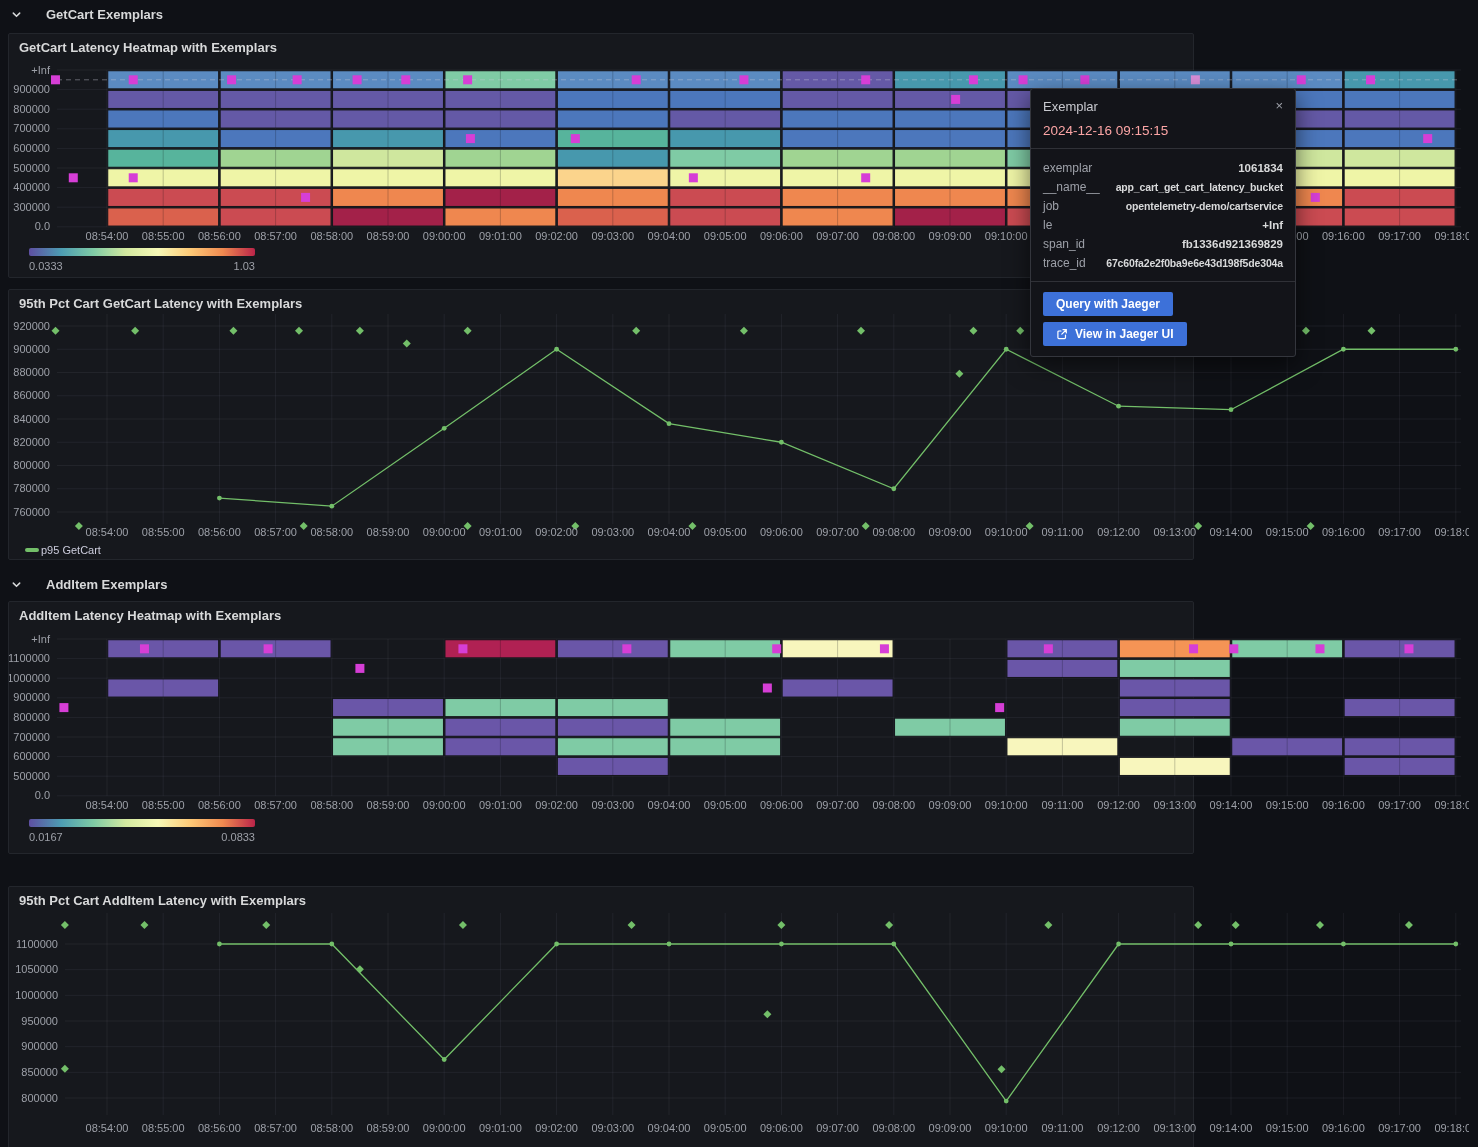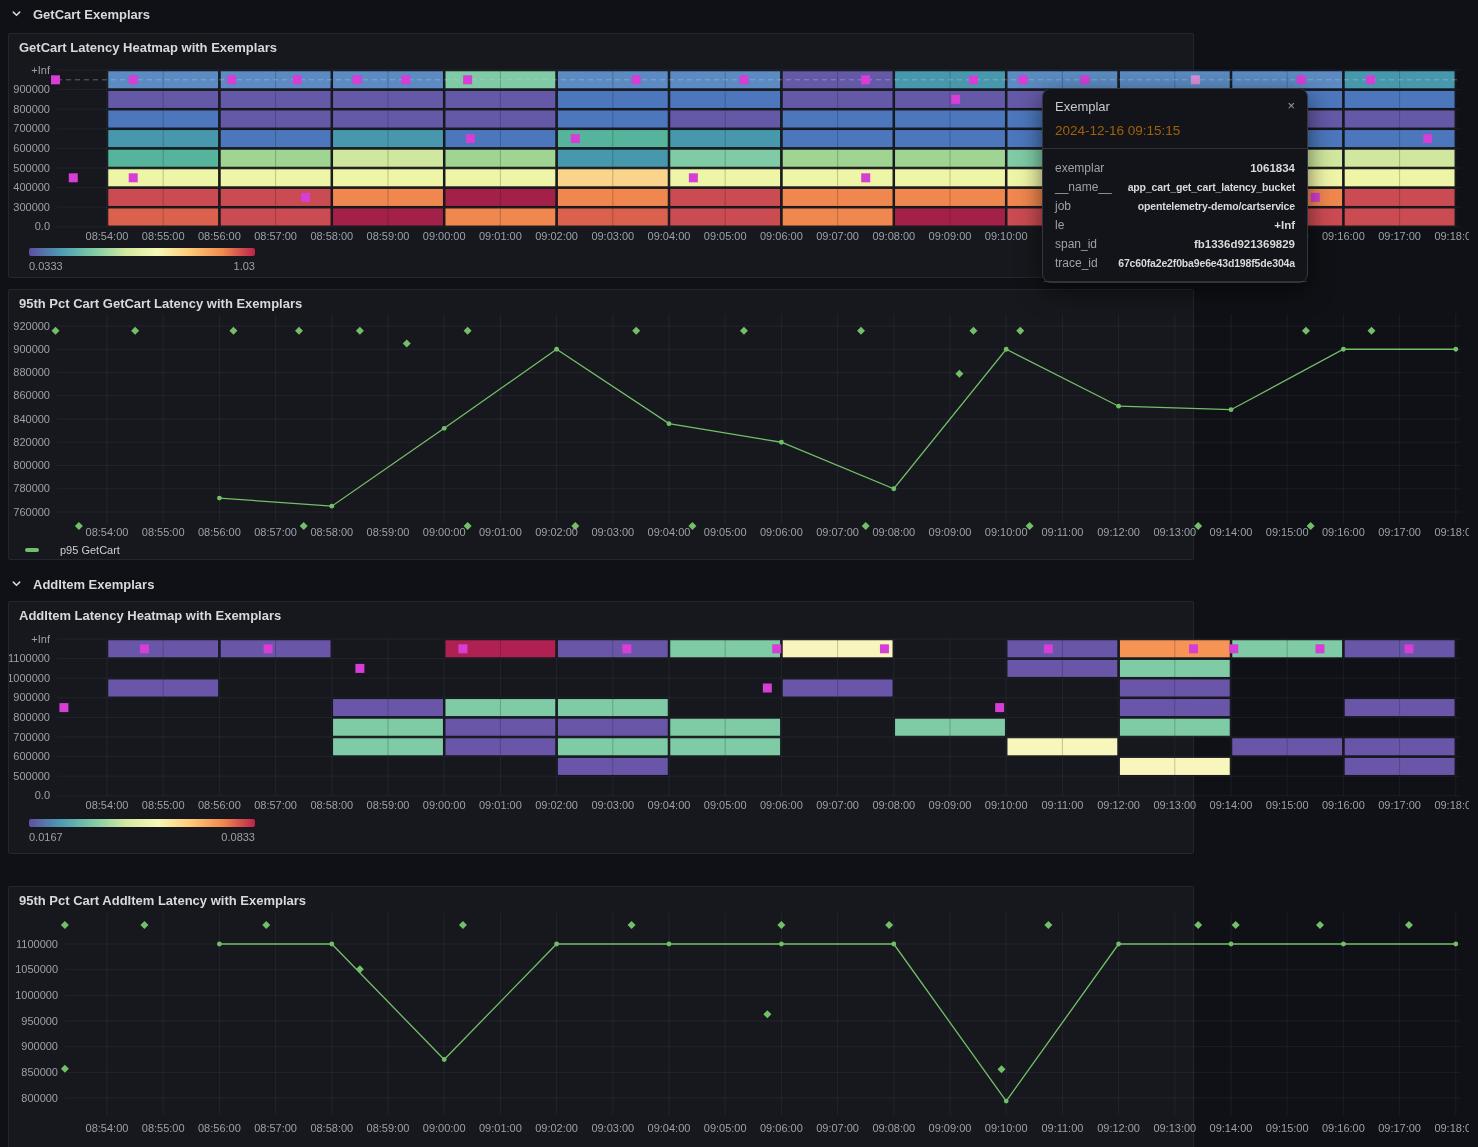--- a/index.html
+++ b/index.html
@@ -1,40 +1,40 @@
 <!DOCTYPE html>
 <html><head>
 <meta charset="utf-8">
 <style>
   html,body{margin:0;padding:0;background:#0e1014;}
   #stage{position:relative;width:1478px;height:1147px;overflow:hidden;
          background:#0f1116;font-family:"Liberation Sans",sans-serif;}
-  .rowhdr{position:absolute;left:10px;display:flex;gap:11px;
+  .rowhdr{position:absolute;left:10px;display:flex;align-items:center;gap:24px;
           color:#d8d9da;font-size:13px;font-weight:700;cursor:pointer;}
   .chev{display:inline-flex;width:12px;height:12px;align-items:center;justify-content:center;}
   .panel{position:absolute;left:8px;width:1186px;background:#16181d;
          border:1px solid #23262c;border-radius:2px;box-sizing:border-box;}
   .panel-title{position:absolute;top:6px;left:10px;font-size:13px;font-weight:600;
                color:#d8d9da;z-index:2;cursor:pointer;white-space:nowrap;}
   svg.chart{position:absolute;left:0;top:0;}
   .colorbar{position:absolute;left:20px;width:226px;height:8px;border-radius:2px;}
   .cb-min,.cb-max{position:absolute;font-size:11px;color:#9da0a8;}
   .cb-min{left:20px;}
   .cb-max{left:20px;width:226px;text-align:right;}
-  .legend{position:absolute;left:16px;display:flex;align-items:center;gap:21px;
+  .legend{position:absolute;left:16px;display:flex;align-items:center;gap:2px;
           font-size:11px;color:#ccccdc;cursor:pointer;}
   .legend-swatch{width:14px;height:4px;border-radius:2px;}
   .tooltip{position:absolute;left:1030px;top:88px;width:266px;background:#131419;
-           border:1px solid #34363d;border-radius:9px;z-index:10;color:#d8d9da;
-           box-shadow:0 8px 24px rgba(0,0,0,.55);box-sizing:border-box;margin-left:12px;}
+           border:1px solid #34363d;border-radius:3px;z-index:10;color:#d8d9da;
+           box-shadow:0 8px 24px rgba(0,0,0,.55);box-sizing:border-box;}
   .tt-head{padding:10px 12px 10px 12px;}
   .tt-title-row{display:flex;justify-content:space-between;align-items:flex-start;}
   .tt-title{font-size:13px;color:#c8c9cf;}
   .tt-close{color:#9da0a8;font-size:13px;line-height:13px;cursor:pointer;}
-  .tt-time{margin-top:9px;font-size:13.5px;color:#a16207;}
+  .tt-time{margin-top:9px;font-size:13.5px;color:#fca5a5;}
   .tt-fields{border-top:1px solid rgba(204,204,220,.16);
              border-bottom:1px solid rgba(204,204,220,.16);padding:9px 12px;}
   .tt-row{display:flex;justify-content:space-between;align-items:baseline;
           padding:2.5px 0;font-size:12px;gap:8px;}
   .tt-label{color:#9da0a8;flex-shrink:0;}
   .tt-val{font-weight:700;color:#d8d9da;text-align:right;font-size:11.5px;}
   .tt-val.long{font-size:10.5px;letter-spacing:-.15px;}
   .tt-foot{padding:10px 12px;display:flex;flex-direction:column;align-items:flex-start;gap:6px;}
   .btn{display:inline-flex;align-items:center;gap:7px;background:#3d71d9;color:#fff;
        font-size:12px;font-weight:600;border:none;border-radius:2px;padding:5px 13px;
@@ -767,15 +767,29 @@
         </div>
         <div class="tt-row">
           <span class="tt-label">span_id</span>
           <span class="tt-val">fb1336d921369829</span>
         </div>
         <div class="tt-row">
           <span class="tt-label">trace_id</span>
           <span class="tt-val long">67c60fa2e2f0ba9e6e43d198f5de304a</span>
         </div>
       </div>
+    <div class="tt-foot">
+      <button class="btn">
+        <span>Query with Jaeger</span>
+      </button>
+      <button class="btn">
+        <span style="display:inline-flex;">
+          <svg width="12" height="12" viewBox="0 0 12 12">
+              <path d="M9.5 7v2.6a1 1 0 0 1-1 1H2.9a1 1 0 0 1-1-1V4a1 1 0 0 1 1-1H5" fill="none" stroke="#fff" stroke-width="1.2" stroke-linecap="round"></path>
+              <path d="M7 1.7h3.3V5M10 2 5.8 6.2" fill="none" stroke="#fff" stroke-width="1.2" stroke-linecap="round"></path>
+            </svg>
+        </span>
+        <span>View in Jaeger UI</span>
+      </button>
+    </div>
   </div>
 
 </div>
 
 </body></html>

